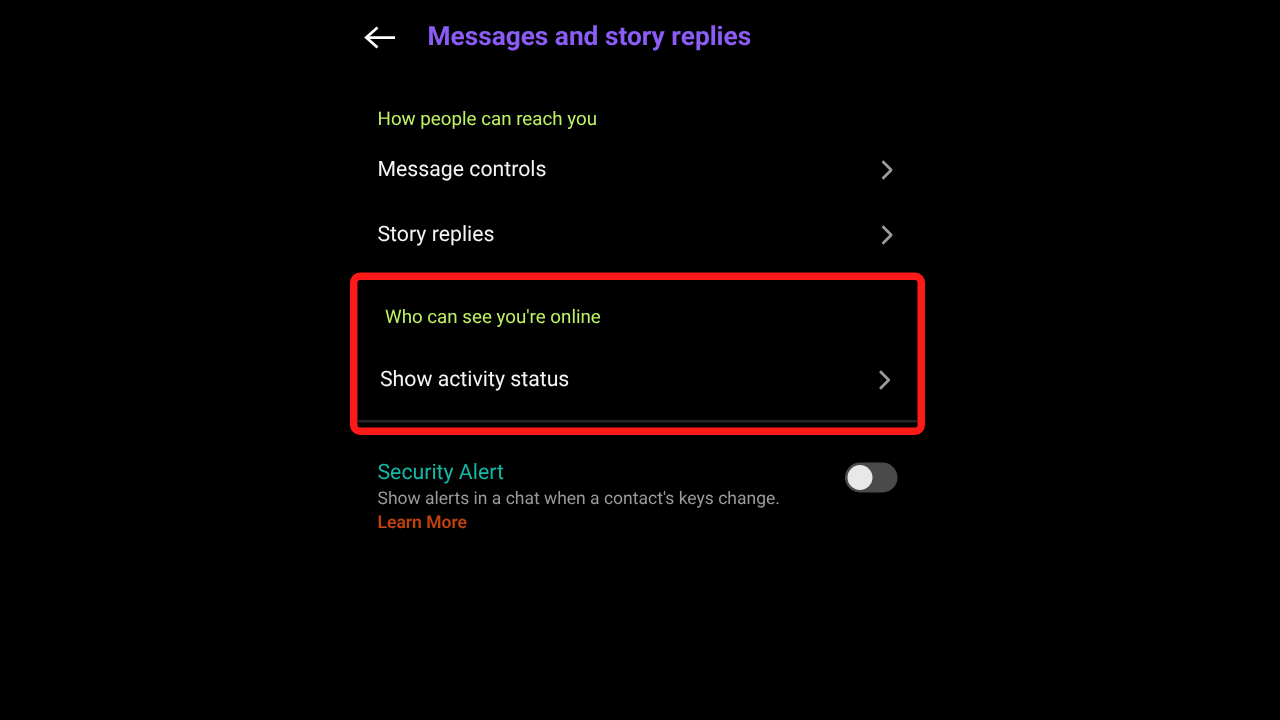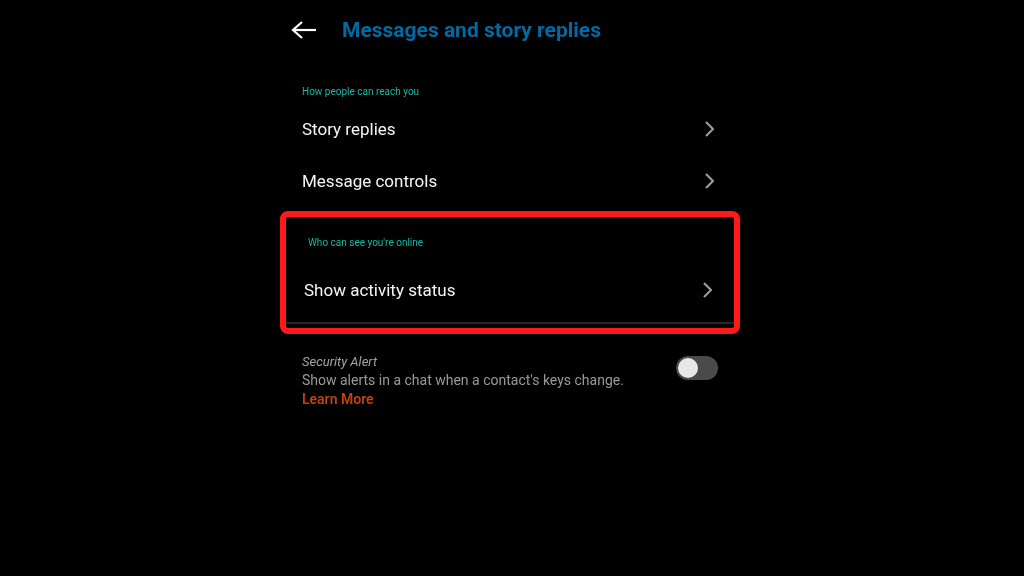--- a/index.html
+++ b/index.html
@@ -39,27 +39,27 @@
     .back-icon svg {
       width: 28px;
       height: 22px;
       stroke: #fff;
       stroke-width: 2.2;
       fill: none;
     }
     .title {
       font-size: 21px;
       font-weight: 700;
-      color: #0369a1;
+      color: #8b5cf6;
       margin-left: 18px;
     }
     .section-label {
-      font-size: 10px;
-      font-weight: 400;
-      color: #14b8a6;
+      font-size: 15px;
+      font-weight: 400;
+      color: #bef264;
       padding: 26px 22px 6px 22px;
     }
     .row {
       display: flex;
       align-items: center;
       justify-content: space-between;
       padding: 16px 22px 16px 22px;
       cursor: pointer;
     }
     .row-label {
@@ -97,25 +97,24 @@
       padding: 12px 22px 4px 22px;
       display: flex;
       justify-content: space-between;
       align-items: flex-start;
     }
     .toggle-text {
       flex: 1;
       padding-right: 18px;
     }
     .toggle-title {
-      font-size: 13px;
-      font-weight: 400;
-      color: #a3a3a3;
+      font-size: 17px;
+      font-weight: 400;
+      color: #14b8a6;
       margin-bottom: 2px;
-      font-style: italic;
     }
     .toggle-desc {
       font-size: 14px;
       font-weight: 400;
       color: #9a9a9a;
       line-height: 1.35;
     }
     .learn-more {
       color: #c2410c;
       font-weight: 600;
@@ -157,30 +156,30 @@
         <line x1="3" y1="11" x2="26" y2="11"></line>
         <polyline points="12,3 3,11 12,19"></polyline>
       </svg>
     </div>
     <div class="title">Messages and story replies</div>
   </div>
 
   <div class="section-label">How people can reach you</div>
 
   <div class="row">
-    <div class="row-label">Story replies</div>
+    <div class="row-label">Message controls</div>
     <div class="chevron">
       <svg viewBox="0 0 9 16">
           <polyline points="1,1 8,8 1,15"></polyline>
         </svg>
     </div>
   </div>
 
   <div class="row">
-    <div class="row-label">Message controls</div>
+    <div class="row-label">Story replies</div>
     <div class="chevron">
       <svg viewBox="0 0 9 16">
           <polyline points="1,1 8,8 1,15"></polyline>
         </svg>
     </div>
   </div>
 
   <div class="highlight-box">
     <div class="section-label">Who can see you're online</div>
     <div class="row">

